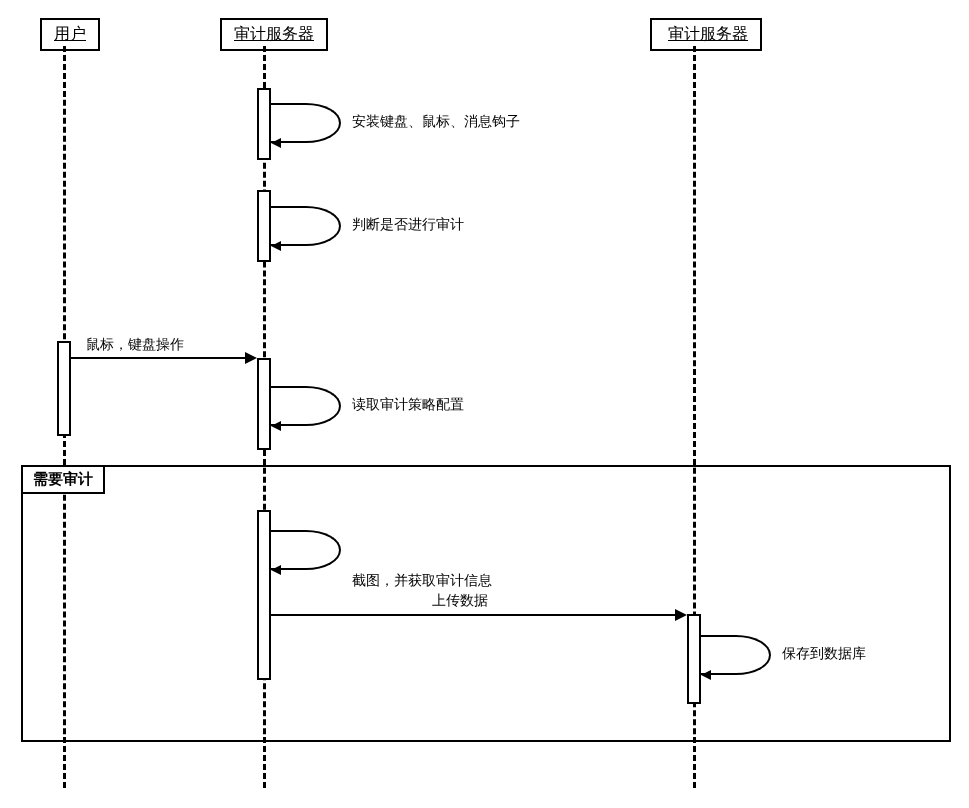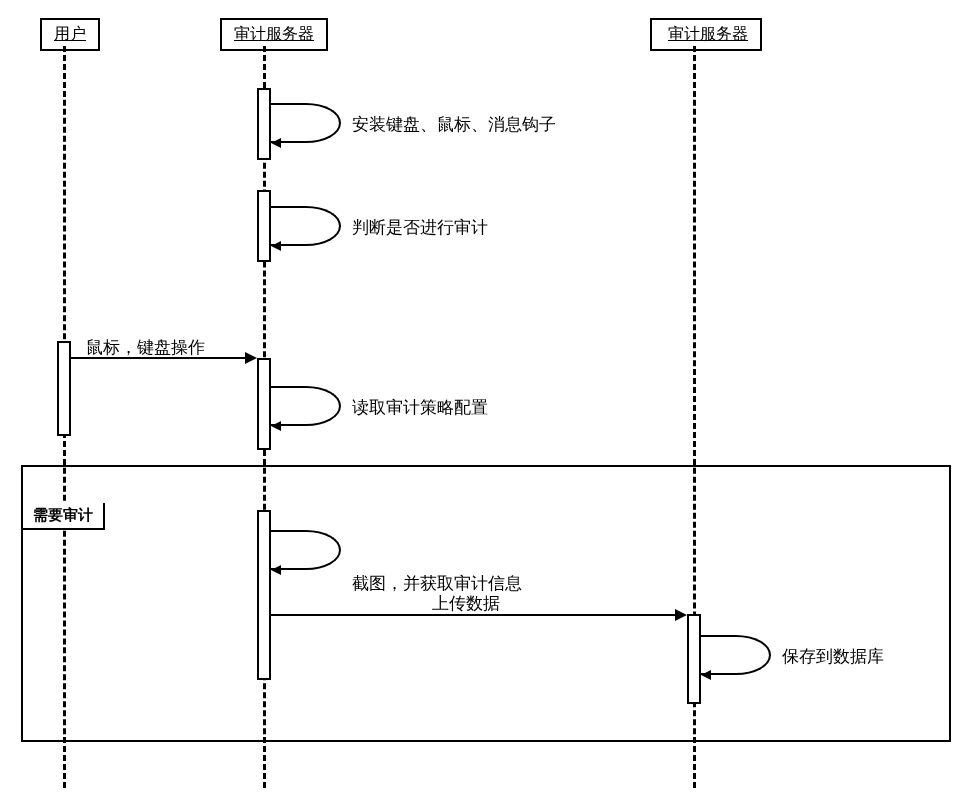--- a/index.html
+++ b/index.html
@@ -28,21 +28,21 @@
       border-left: 3px dashed black;
     }
     .activation {
       position: absolute;
       width: 14px;
       background: white;
       border: 2px solid black;
     }
     .message-label {
       position: absolute;
-      font-size: 17px;
+      font-size: 14px;
       white-space: nowrap;
     }
     .arrow-line {
       position: absolute;
       height: 2px;
       background: black;
     }
     .arrow-head {
       position: absolute;
       width: 0;
@@ -77,21 +77,20 @@
     }
     .fragment-label {
       position: absolute;
       border: 2px solid black;
       border-top: none;
       border-left: none;
       background: white;
       padding: 3px 10px;
       font-size: 15px;
       font-weight: bold;
-      margin-top: 36px;
     }
   </style>
 </head>
 <body>
 
 <div class="lifeline-header underline" style="left:40px; top:18px;">
   <span>用户</span>
 </div>
 <div class="lifeline-header underline" style="left:220px; top:18px;">
   <span>审计服务器</span>

